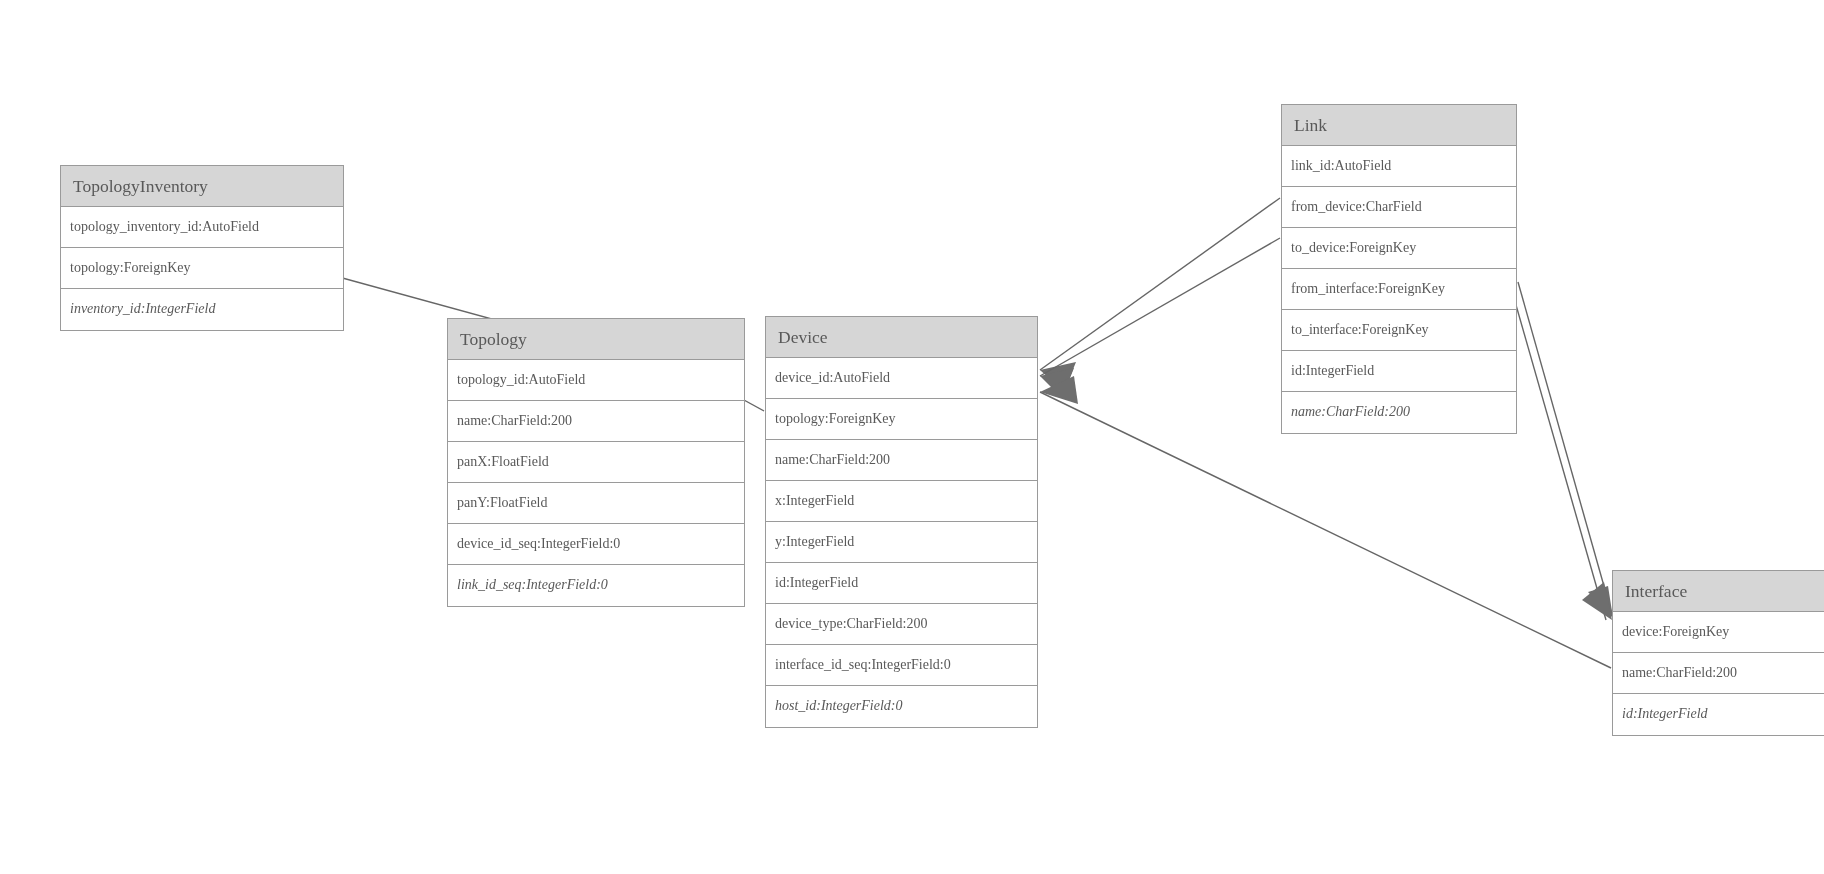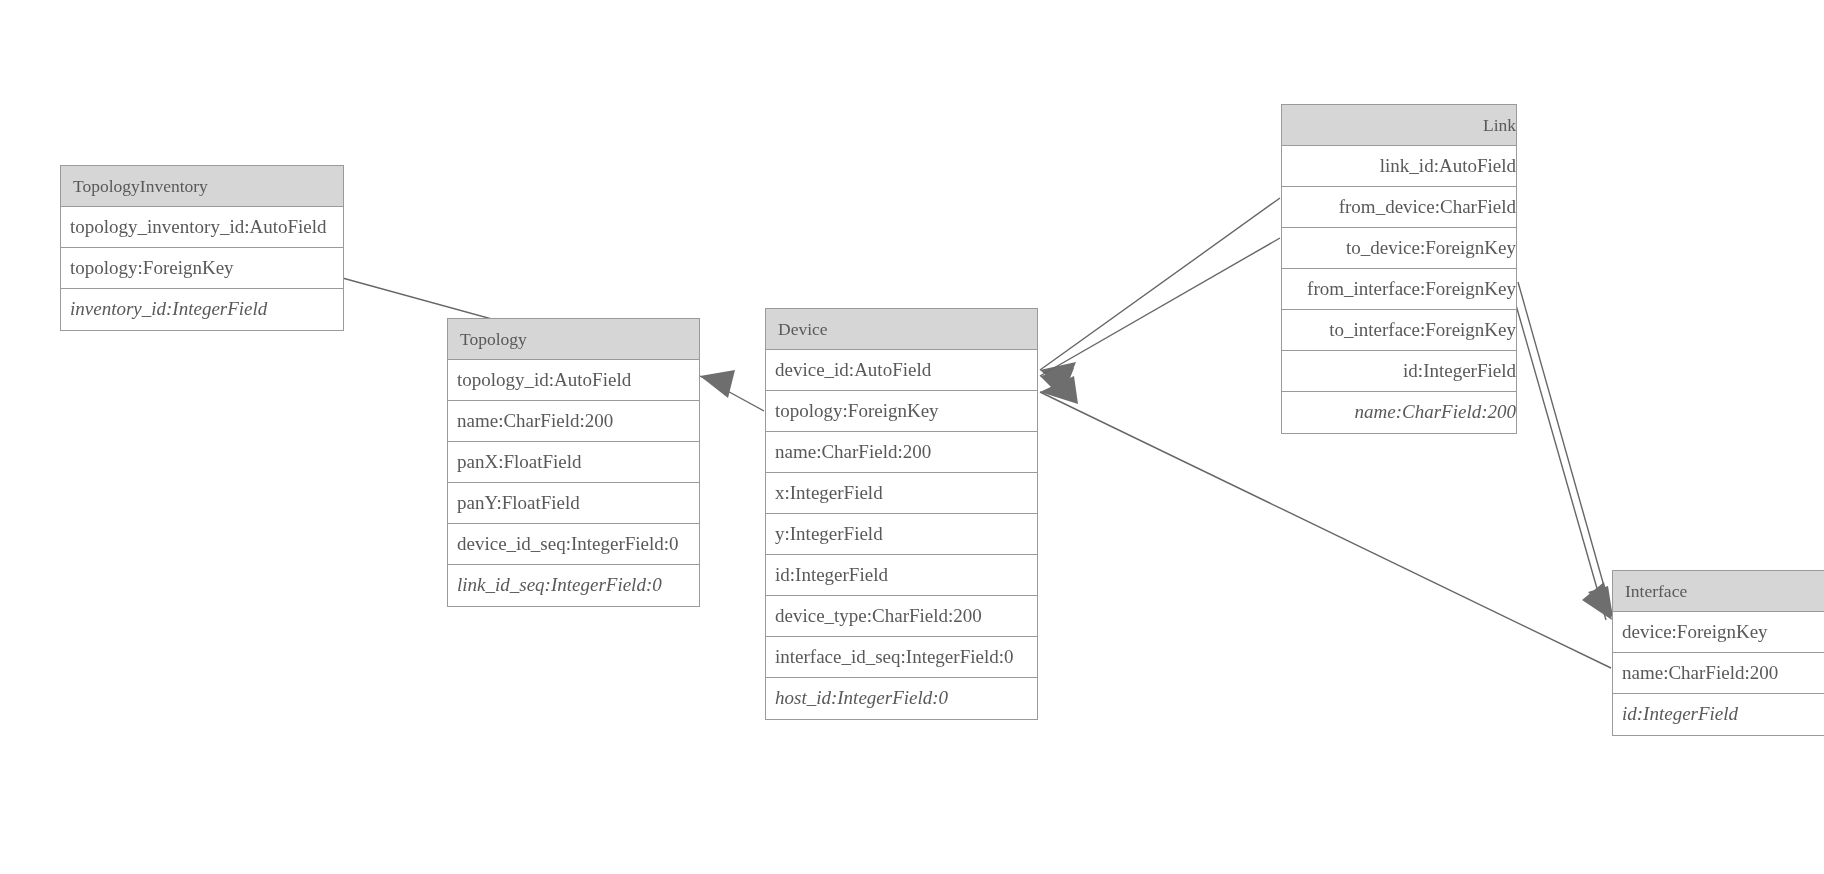--- a/index.html
+++ b/index.html
@@ -53,38 +53,38 @@
     padding: 0 0 0 12px;
     white-space: nowrap;
     overflow: hidden;
   }
 
   .entity-field {
     box-sizing: border-box;
     background: #ffffff;
     border-bottom: 1px solid #9a9a9a;
     color: #595959;
-    font-size: 19px;
+    font-size: 14px;
     line-height: 40px;
     height: 41px;
     padding: 0 0 0 9px;
     white-space: nowrap;
     overflow: hidden;
   }
   .entity-field:last-child {
     border-bottom: none;
     font-style: italic;
   }
 
   
   #ent-topologyinventory { left: 21px;   top: 165px; width: 284px; margin-left: 39px; }
-  #ent-topology          { left: 447px;  top: 318px; width: 253px; }
+  #ent-topology          { left: 447px;  top: 318px; width: 298px; }
   #ent-client            { left: 80px;   top: 528px; width: 166px; }
-  #ent-device            { left: 765px;  top: 308px; width: 273px; }
-  #ent-link              { left: 1281px; top: 104px; width: 236px; text-align: right; }
+  #ent-device            { left: 765px;  top: 316px; width: 273px; }
+  #ent-link              { left: 1281px; top: 104px; width: 236px; }
   #ent-interface         { left: 1612px; top: 570px; width: 236px; }
 </style>
 </head>
 <body>
 
 <div id="canvas">
 
   <svg id="edge-layer" viewBox="0 0 1824 874" width="1824" height="874" xmlns="http://www.w3.org/2000/svg">
 
     <g>

